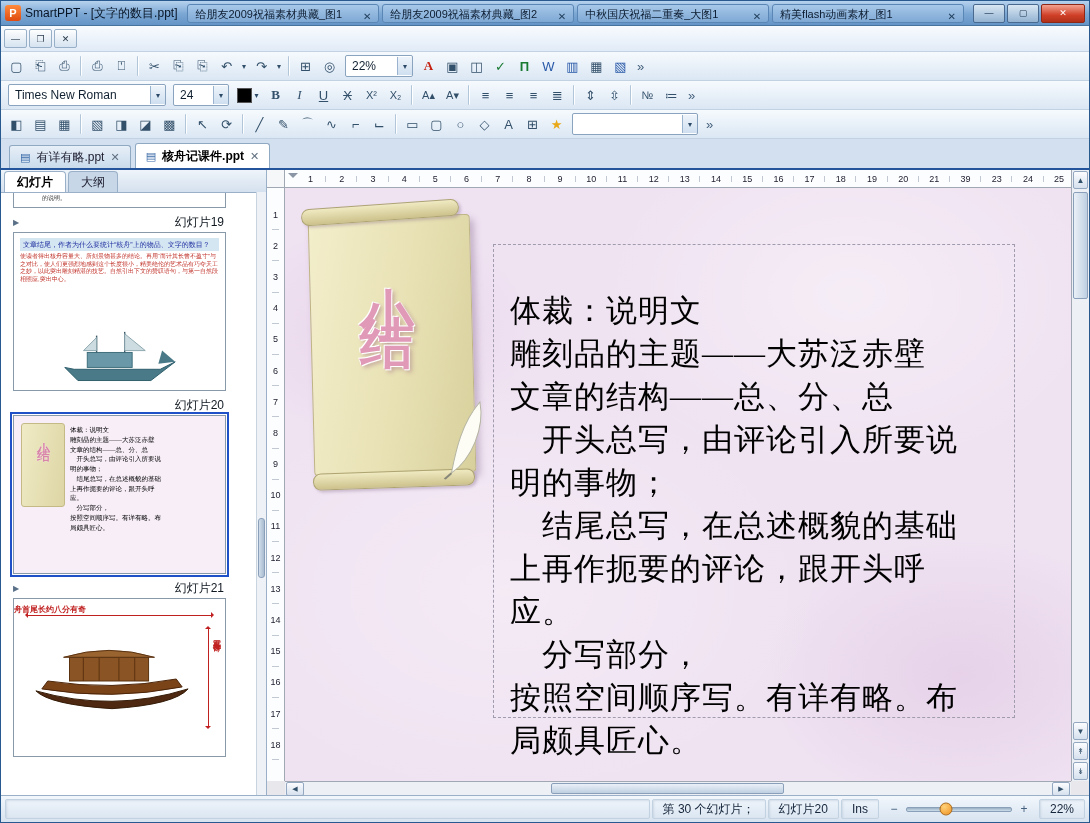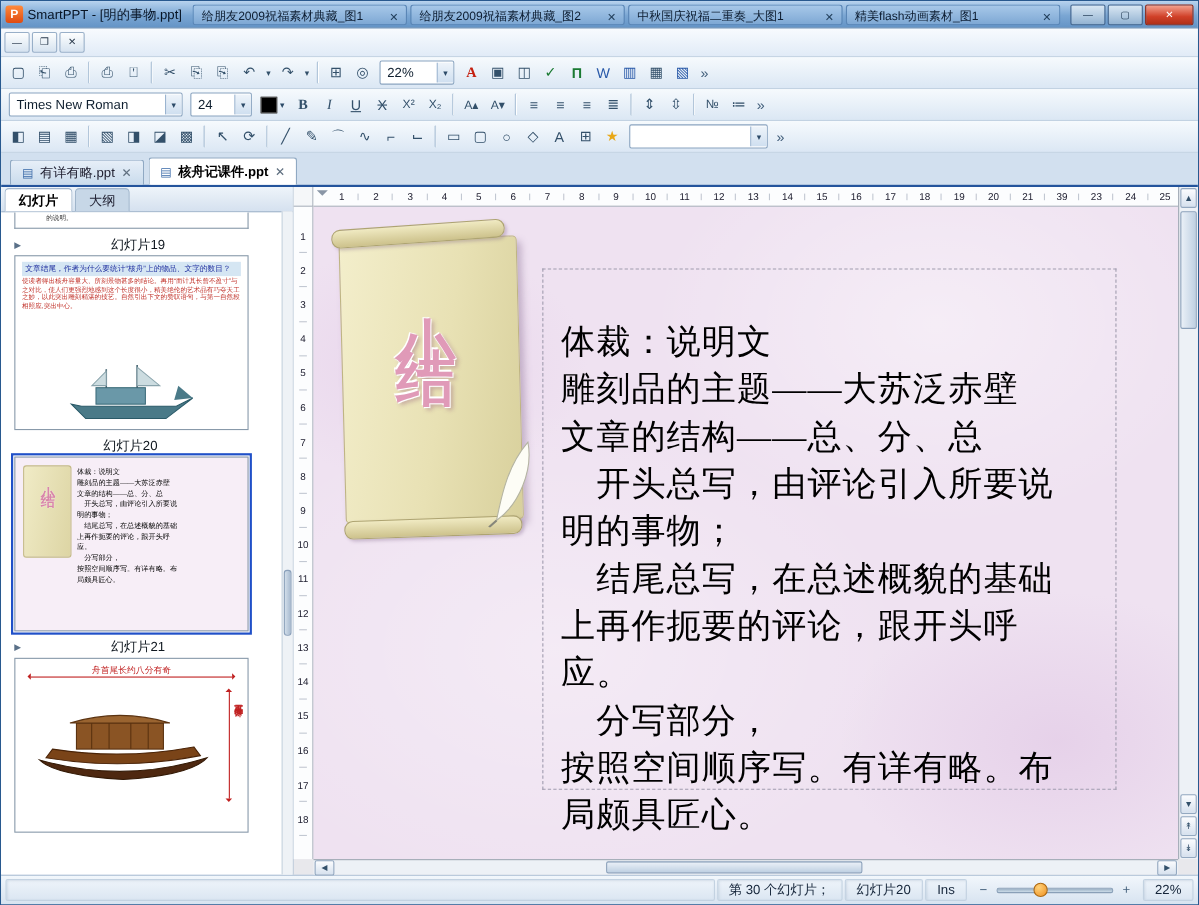--- a/index.html
+++ b/index.html
@@ -80,37 +80,37 @@
          border-bottom:1px solid #9ab0c8;padding-left:3px}
   .ptab{padding:2px 12px 1px;border:1px solid #9ab0c8;border-bottom:none;border-radius:4px 4px 0 0;
         background:#c7d7e7;margin-right:2px;font-size:12px;color:#223}
   .ptab.active{background:#fff;font-weight:bold;color:#000}
   .thumbs{flex:1;overflow:hidden;padding:0 0 0 12px;position:relative;min-height:0}
   .panel-scroll{position:absolute;right:0;top:22px;bottom:0;width:9px;background:#eef2f6;border-left:1px solid #c8d4e0}
   .pthumb{position:absolute;top:54%;height:58px;left:1px;right:1px;background:linear-gradient(90deg,#d2deea,#a9bcd1);
           border:1px solid #8aa0ba;border-radius:3px}
   .thlabel{display:flex;align-items:center;height:20px;margin-top:4px;width:213px}
   .anim-icon{width:14px;font-size:8px;color:#5a7088}
-  .thname{flex:1;text-align:center;font-size:12px;color:#101820;padding-right:2px}
+  .thname{flex:1;text-align:right;font-size:12px;color:#101820;padding-right:2px}
   .thumb{width:211px;height:157px;background:#fff;border:1px solid #8899aa;position:relative;overflow:hidden}
   .thumb.partial{height:14px;border-top:none;margin-top:0}
   .thumb.selected{outline:2px solid #2050c8;outline-offset:1px}
   .tinytext{font-size:6px;color:#333;position:absolute;left:28px;top:1px}
   .q{font-size:7px;color:#2030a0;background:#d5e6f3;margin:5px 6px 2px;padding:2px 3px;line-height:1.3}
   .a{font-size:6px;color:#c03028;margin:0 6px;line-height:1.25}
   .boat19{position:absolute;bottom:2px;left:42px;width:128px;height:58px}
   .t20{background:#f7eef7}
   .mini-parch{position:absolute;left:7px;top:7px;width:42px;height:82px;background:linear-gradient(100deg,#f0ebc6,#ddd5a4);
               border:1px solid #c4ba86;border-radius:3px}
   .mini-xiaojie{position:absolute;left:50%;top:8px;transform:translateX(-50%);writing-mode:vertical-rl;
                 font-size:13px;font-weight:bold;color:#d886a8;letter-spacing:6px;
                 font-family:"Liberation Serif",serif;text-shadow:0 0 1px #fff}
   .mini-text{position:absolute;left:56px;top:9px;right:3px;font-size:6.5px;line-height:1.5;color:#000;
              font-family:"Liberation Serif","DejaVu Serif",serif}
-  .ann-h{position:absolute;top:5px;left:0;right:0;text-align:center;font-size:8px;color:#c02020;font-weight:normal}
+  .ann-h{position:absolute;top:5px;left:0;right:0;text-align:left;font-size:8px;color:#c02020;font-weight:bold}
   .ann-arrow{position:absolute;top:16px;left:14px;right:14px;height:1px;background:#c02020}
   .ann-arrow::before,.ann-arrow::after{content:"";position:absolute;top:-3px;border:3.5px solid transparent}
   .ann-arrow::before{left:-6px;border-right-color:#c02020}
   .ann-arrow::after{right:-6px;border-left-color:#c02020}
   .boat21{position:absolute;left:14px;top:26px;width:168px;height:112px}
   .ann-v{position:absolute;right:4px;top:34px;writing-mode:vertical-rl;font-size:8px;color:#c02020;font-weight:bold;letter-spacing:1px}
   .vline{position:absolute;right:16px;top:30px;bottom:30px;width:1px;background:#c02020}
   .vline::before,.vline::after{content:"";position:absolute;left:-3px;border:3.5px solid transparent}
   .vline::before{top:-6px;border-bottom-color:#c02020}
   .vline::after{bottom:-6px;border-top-color:#c02020}
@@ -183,21 +183,21 @@
   .zthumb{position:absolute;left:38%;top:50%;transform:translate(-50%,-50%);width:11px;height:11px;border-radius:50%;
           background:radial-gradient(circle at 35% 30%,#ffd27a,#ef9020);border:1px solid #ad6810}
 </style>
 </head>
 <body>
 
 <div class="app">
 
   <div class="titlebar">
     <span class="appicon">P</span>
-    <span class="apptitle">SmartPPT - [明的事物.ppt]</span>
+    <span class="apptitle">SmartPPT - [文字的数目.ppt]</span>
     <div class="tbtabs">
       <div class="tbtab">
           <span class="lbl">给朋友2009祝福素材典藏_图1</span>
           <span class="tbx">✕</span>
         </div>
       <div class="tbtab">
           <span class="lbl">给朋友2009祝福素材典藏_图2</span>
           <span class="tbx">✕</span>
         </div>
       <div class="tbtab">

